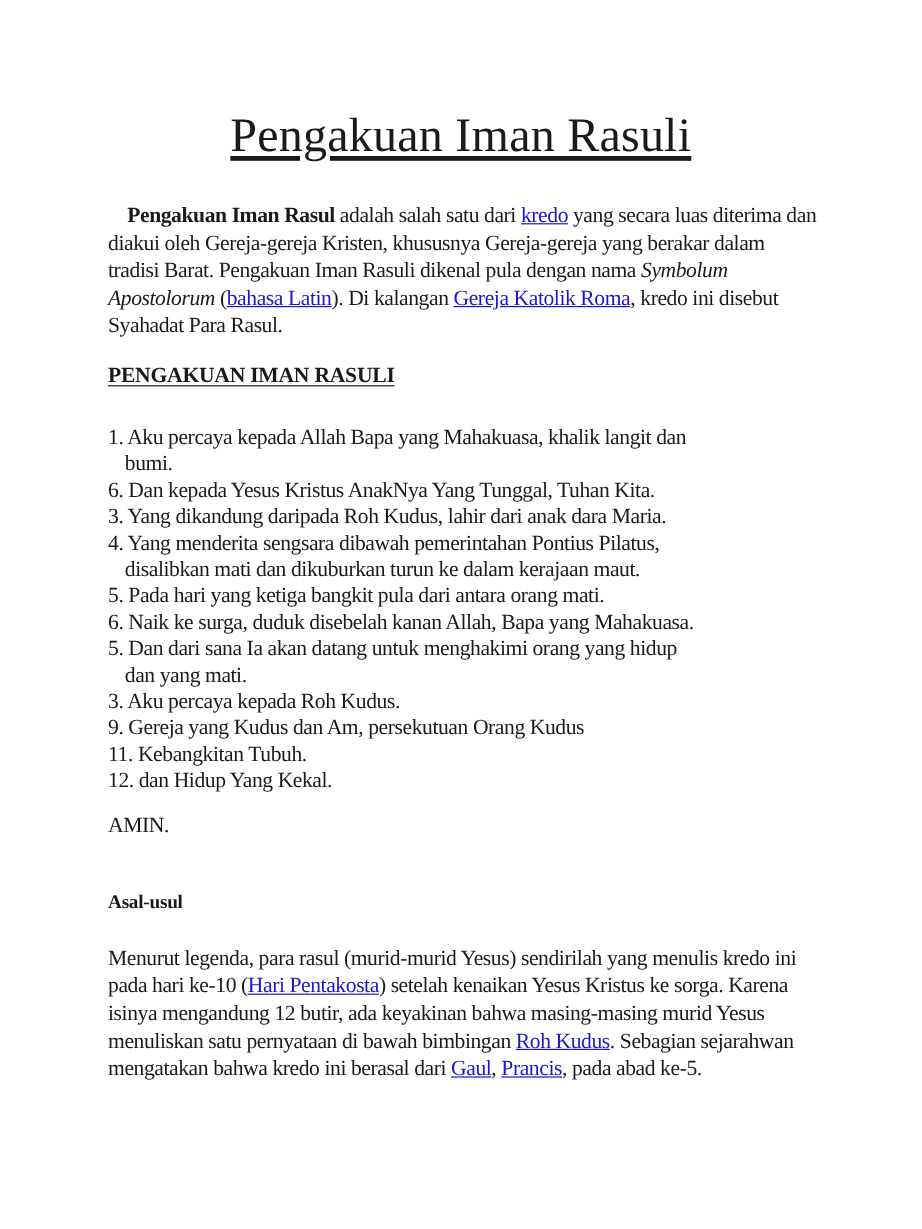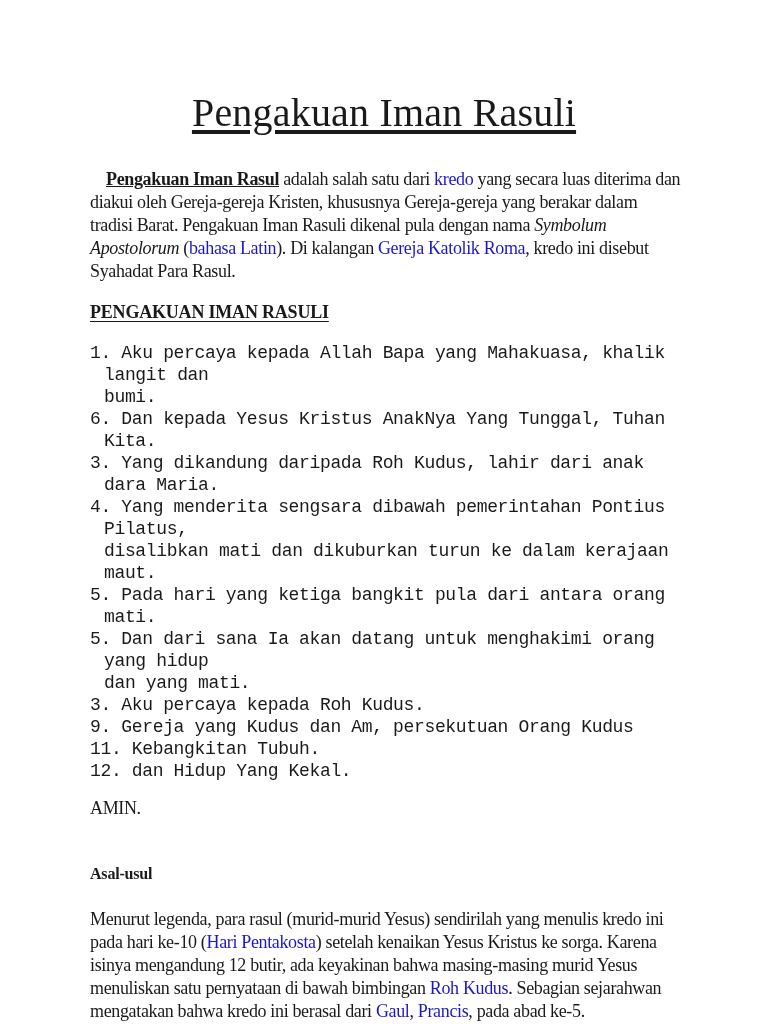--- a/index.html
+++ b/index.html
@@ -41,22 +41,21 @@
   .creed-heading{
     margin:15px 0 0 0;
     font-size:18px;
     line-height:23px;
     font-weight:bold;
     text-decoration:underline;
     text-underline-offset:3px;
     letter-spacing:-0.2px;
   }
   .creed-list{
-    margin-top:18px;
-    font-family:Liberation Mono, monospace;
+    margin-top:29px;
   }
   .item{
     padding-left:14px;
     text-indent:-14px;
     white-space:pre-wrap;
     line-height:22px;
   }
   .closing{
     margin-top:15px;
   }
@@ -65,24 +64,25 @@
     font-size:16px;
     line-height:28px;
     font-weight:bold;
     letter-spacing:-0.2px;
   }
   .origin-para{
     margin-top:20px;
   }
   a.lnk{
     color:var(--link);
+    text-decoration:underline;
     cursor:pointer;
   }
   em{font-style:italic;}
-  strong{font-weight:bold;text-decoration:underline;}
+  strong{font-weight:bold;}
 </style>
 </head>
 <body>
 
 <div class="page">
 
   <h1 class="doc-title">Pengakuan Iman Rasuli</h1>
 
   <div class="content">
 
@@ -91,20 +91,21 @@
     <h2 class="creed-heading">PENGAKUAN IMAN RASULI</h2>
 
     <div class="creed-list">
         <div class="item">1. Aku percaya kepada Allah Bapa yang Mahakuasa, khalik langit dan
 bumi.</div>
         <div class="item">6. Dan kepada Yesus Kristus AnakNya Yang Tunggal, Tuhan Kita.</div>
         <div class="item">3. Yang dikandung daripada Roh Kudus, lahir dari anak dara Maria.</div>
         <div class="item">4. Yang menderita sengsara dibawah pemerintahan Pontius Pilatus,
 disalibkan mati dan dikuburkan turun ke dalam kerajaan maut.</div>
         <div class="item">5. Pada hari yang ketiga bangkit pula dari antara orang mati.</div>
+        <div class="item">6. Naik ke surga, duduk disebelah kanan Allah, Bapa yang Mahakuasa.</div>
         <div class="item">5. Dan dari sana Ia akan datang untuk menghakimi orang yang hidup
 dan yang mati.</div>
         <div class="item">3. Aku percaya kepada Roh Kudus.</div>
         <div class="item">9. Gereja yang Kudus dan Am, persekutuan Orang Kudus</div>
         <div class="item">11. Kebangkitan Tubuh.</div>
         <div class="item">12. dan Hidup Yang Kekal.</div>
       </div>
 
     <div class="closing">AMIN.</div>
 

